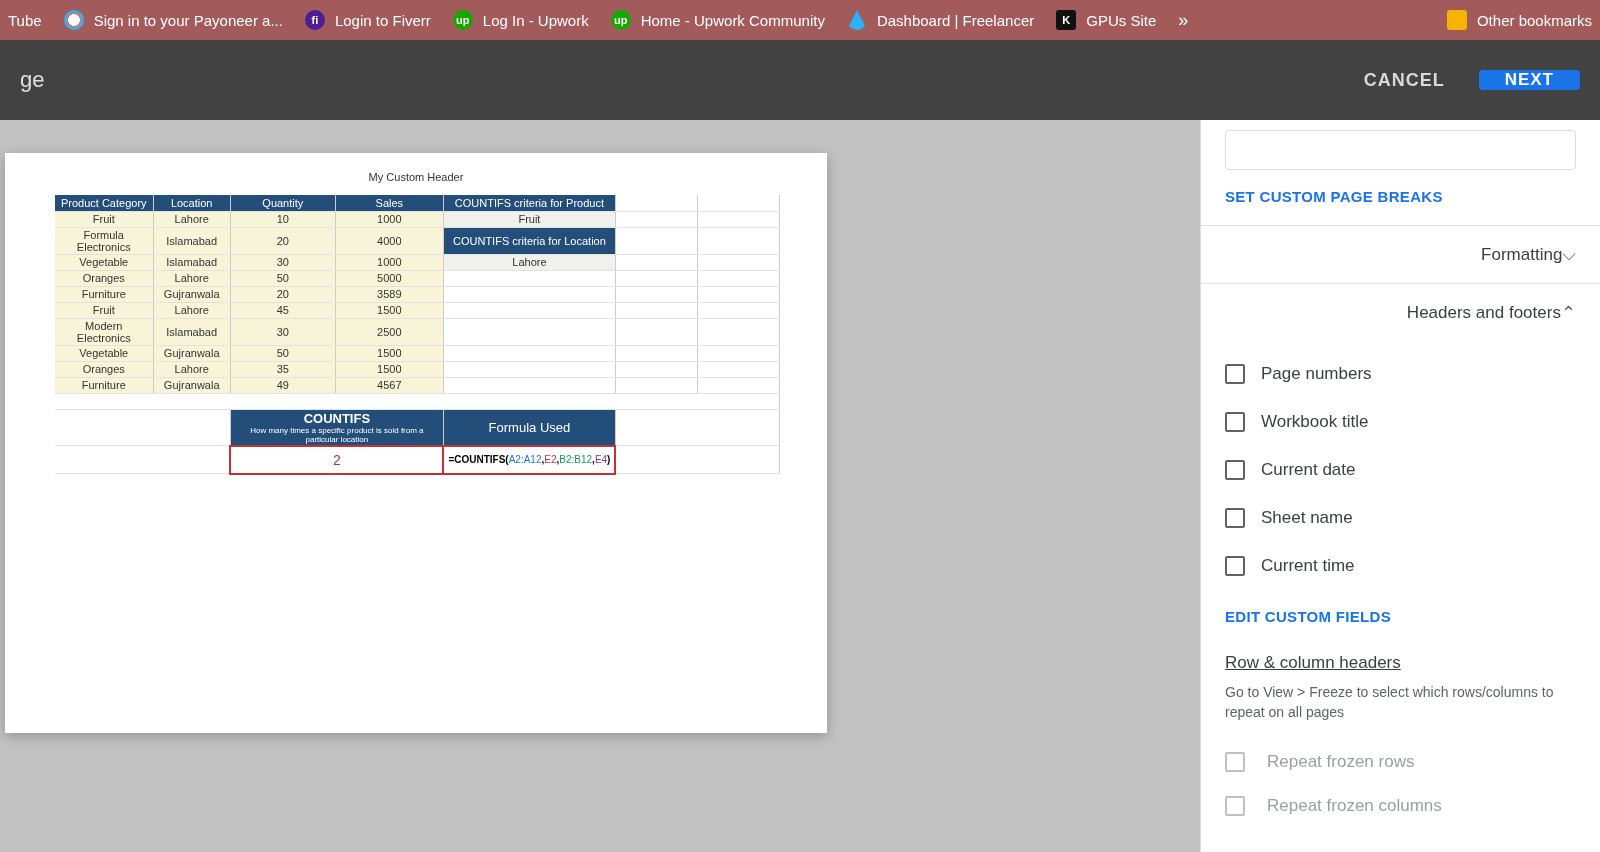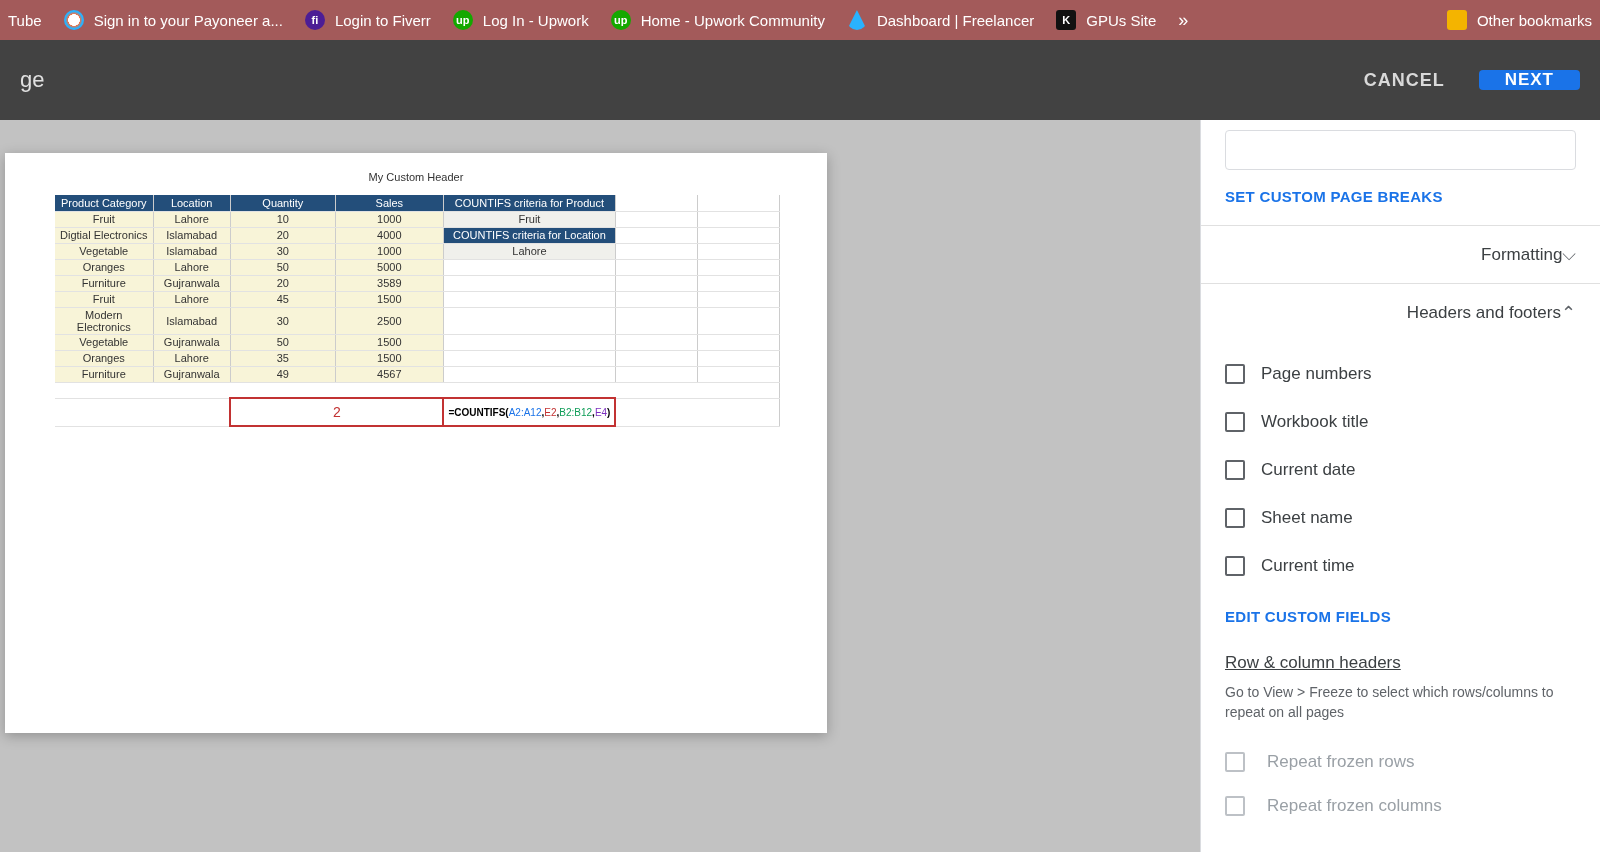--- a/index.html
+++ b/index.html
@@ -169,21 +169,21 @@
             <tr>
               <td class="light-cell">Fruit</td>
               <td class="light-cell">Lahore</td>
               <td class="light-cell">10</td>
               <td class="light-cell">1000</td>
               <td class="crit-val">Fruit</td>
               <td class="empty-cell"></td>
               <td class="empty-cell"></td>
             </tr>
             <tr>
-              <td class="light-cell">Digtial Electronics</td>
+              <td class="light-cell">Formula Electronics</td>
               <td class="light-cell">Islamabad</td>
               <td class="light-cell">20</td>
               <td class="light-cell">4000</td>
               <td class="crit-hdr">COUNTIFS criteria for Location</td>
               <td class="empty-cell"></td>
               <td class="empty-cell"></td>
             </tr>
             <tr>
               <td class="light-cell">Vegetable</td>
               <td class="light-cell">Islamabad</td>
@@ -254,20 +254,29 @@
               <td class="light-cell">4567</td>
               <td class="empty-cell"></td>
               <td class="empty-cell"></td>
               <td class="empty-cell"></td>
             </tr>
           </tbody>
         <tbody>
             <tr>
               <td class="empty-cell" colspan="7">&nbsp;</td>
             </tr>
+        <tr class="countifs-row">
+          <td class="empty-cell" colspan="2"></td>
+          <td class="countifs-main" colspan="2">
+            <div class="countifs-title">COUNTIFS</div>
+            <div class="countifs-sub">How many times a specific product is sold from a particular location</div>
+          </td>
+          <td class="formula-used">Formula Used</td>
+          <td class="empty-cell" colspan="2"></td>
+        </tr>
         <tr class="result-row">
           <td class="empty-cell" colspan="2"></td>
           <td class="result-box" colspan="2">2</td>
           <td class="formula-box">
             <span class="formula-black">=COUNTIFS(</span><span class="formula-blue">A2:A12</span><span class="formula-black">,</span><span class="formula-red">E2</span><span class="formula-black">,</span><span class="formula-green">B2:B12</span><span class="formula-black">,</span><span class="formula-purple">E4</span><span class="formula-black">)</span>
           </td>
           <td class="empty-cell" colspan="2"></td>
         </tr>
       </tbody>
         </table>

